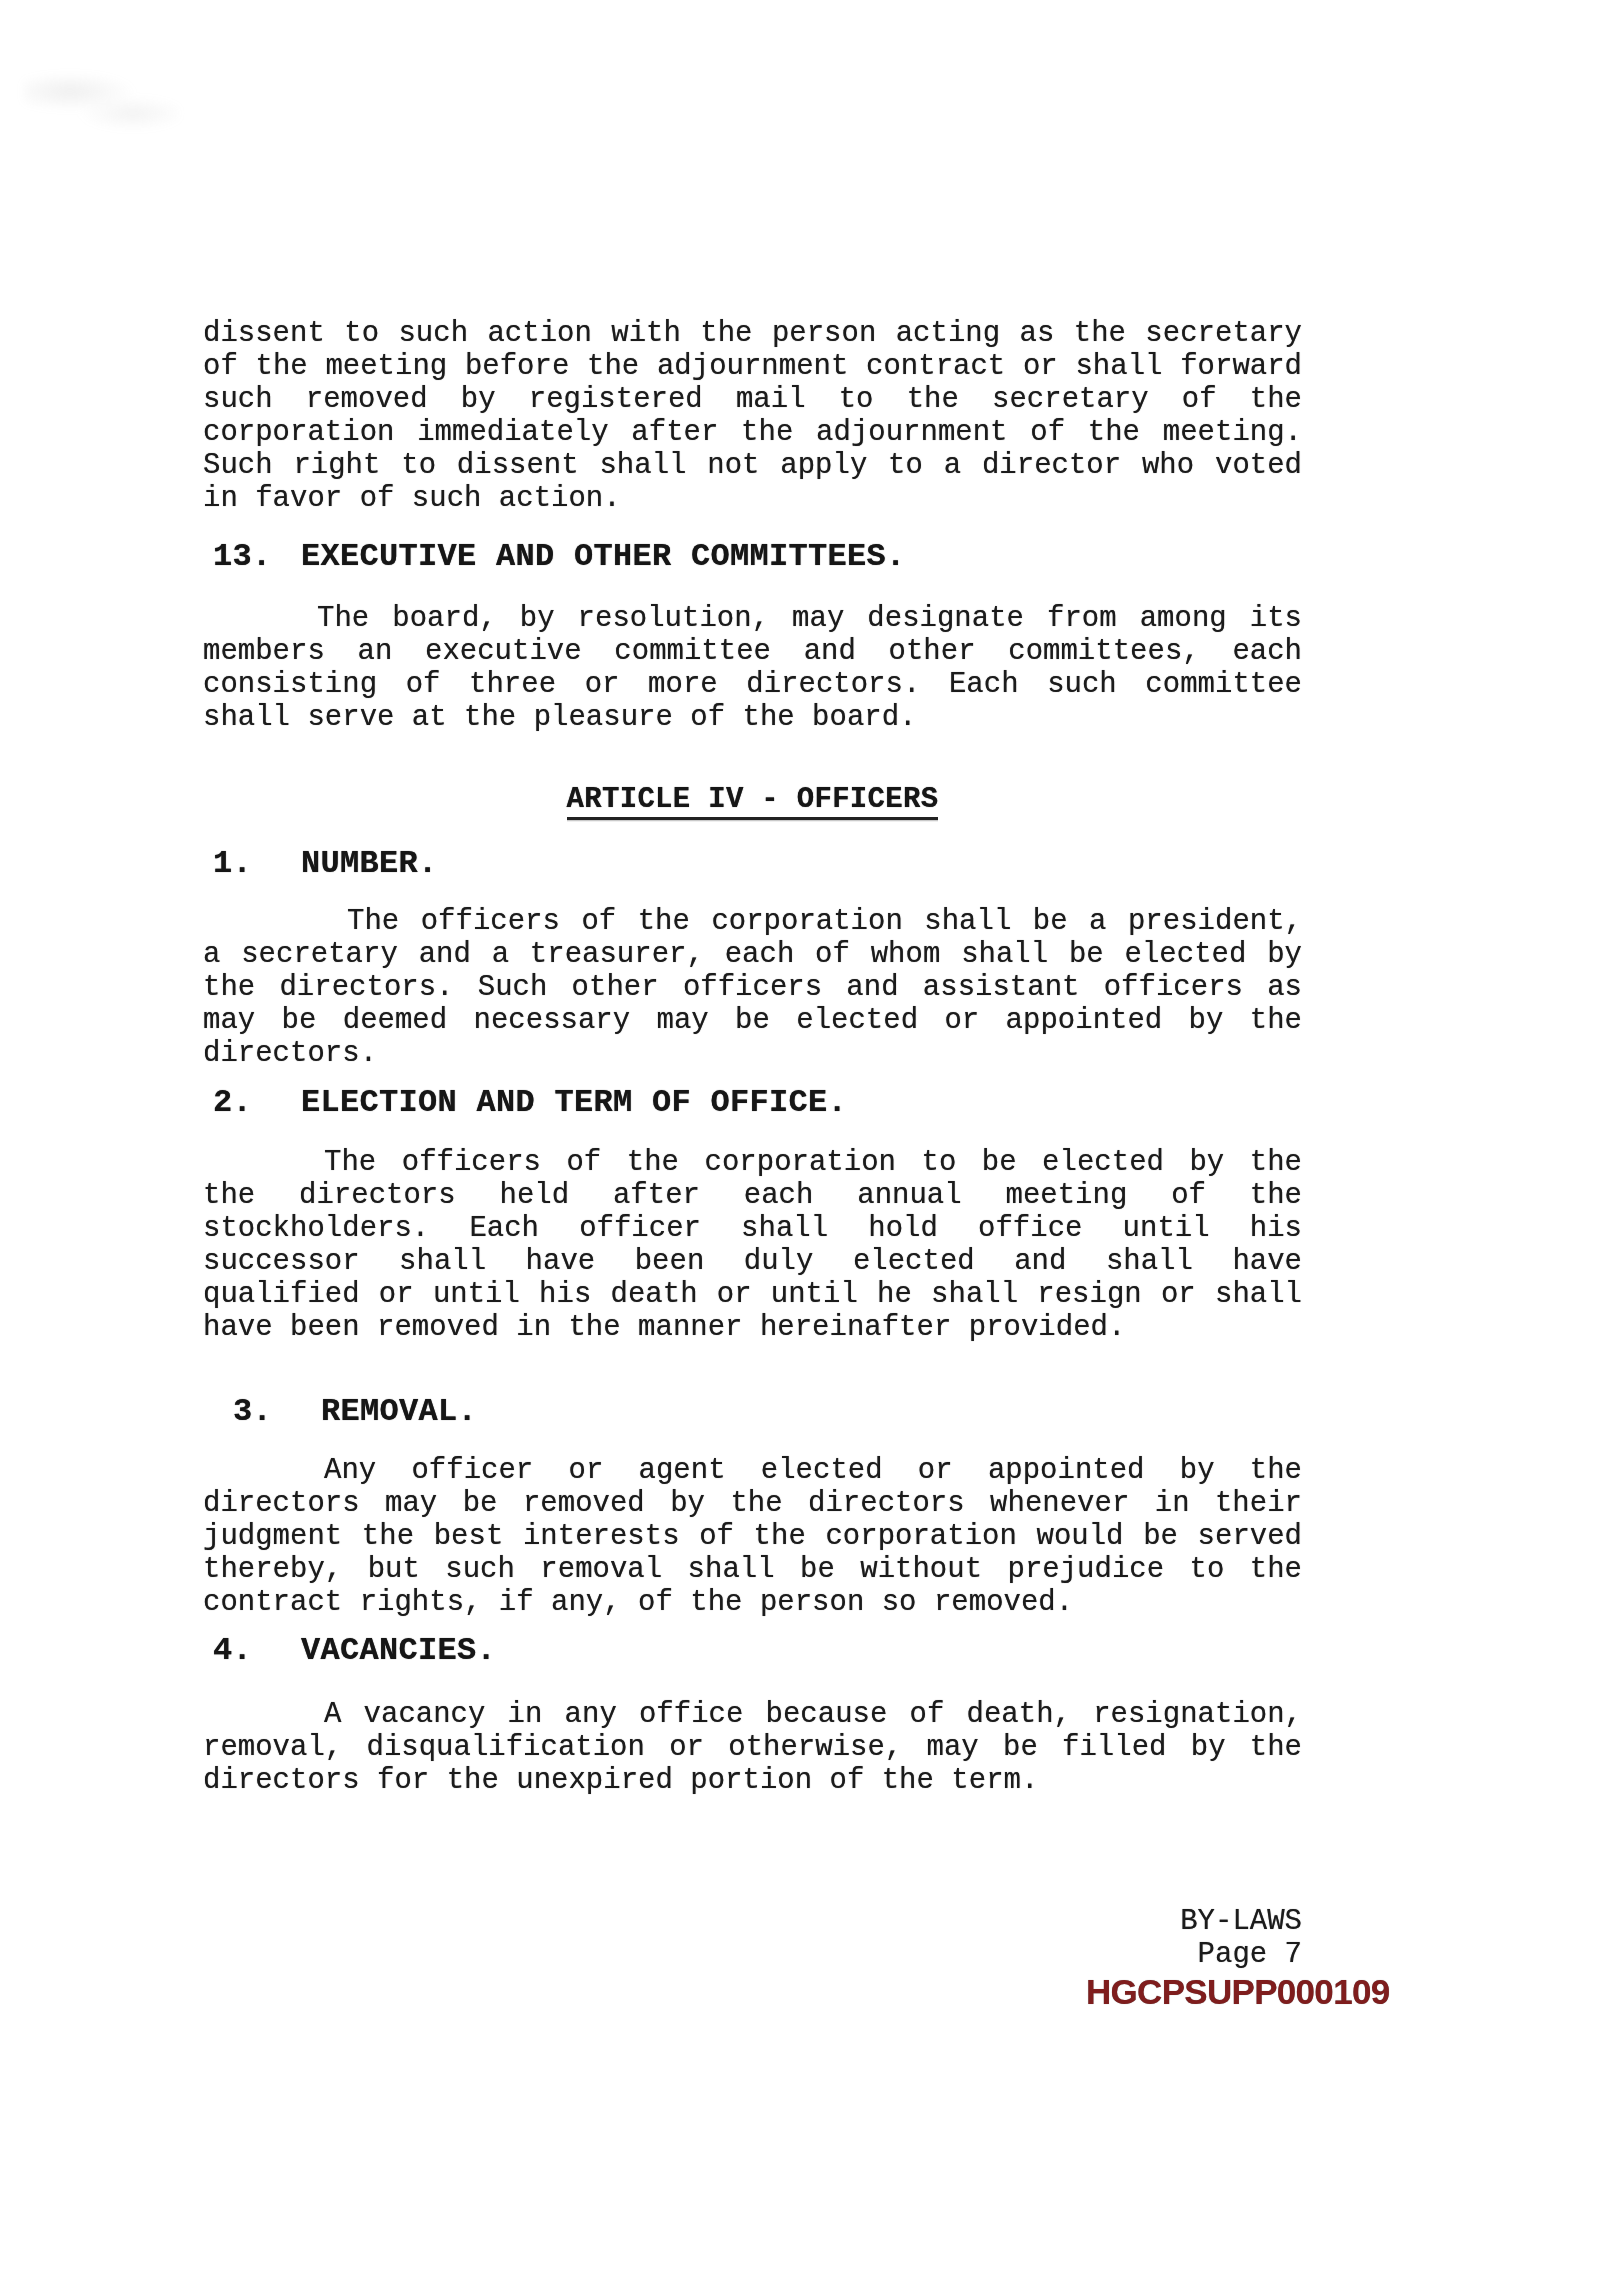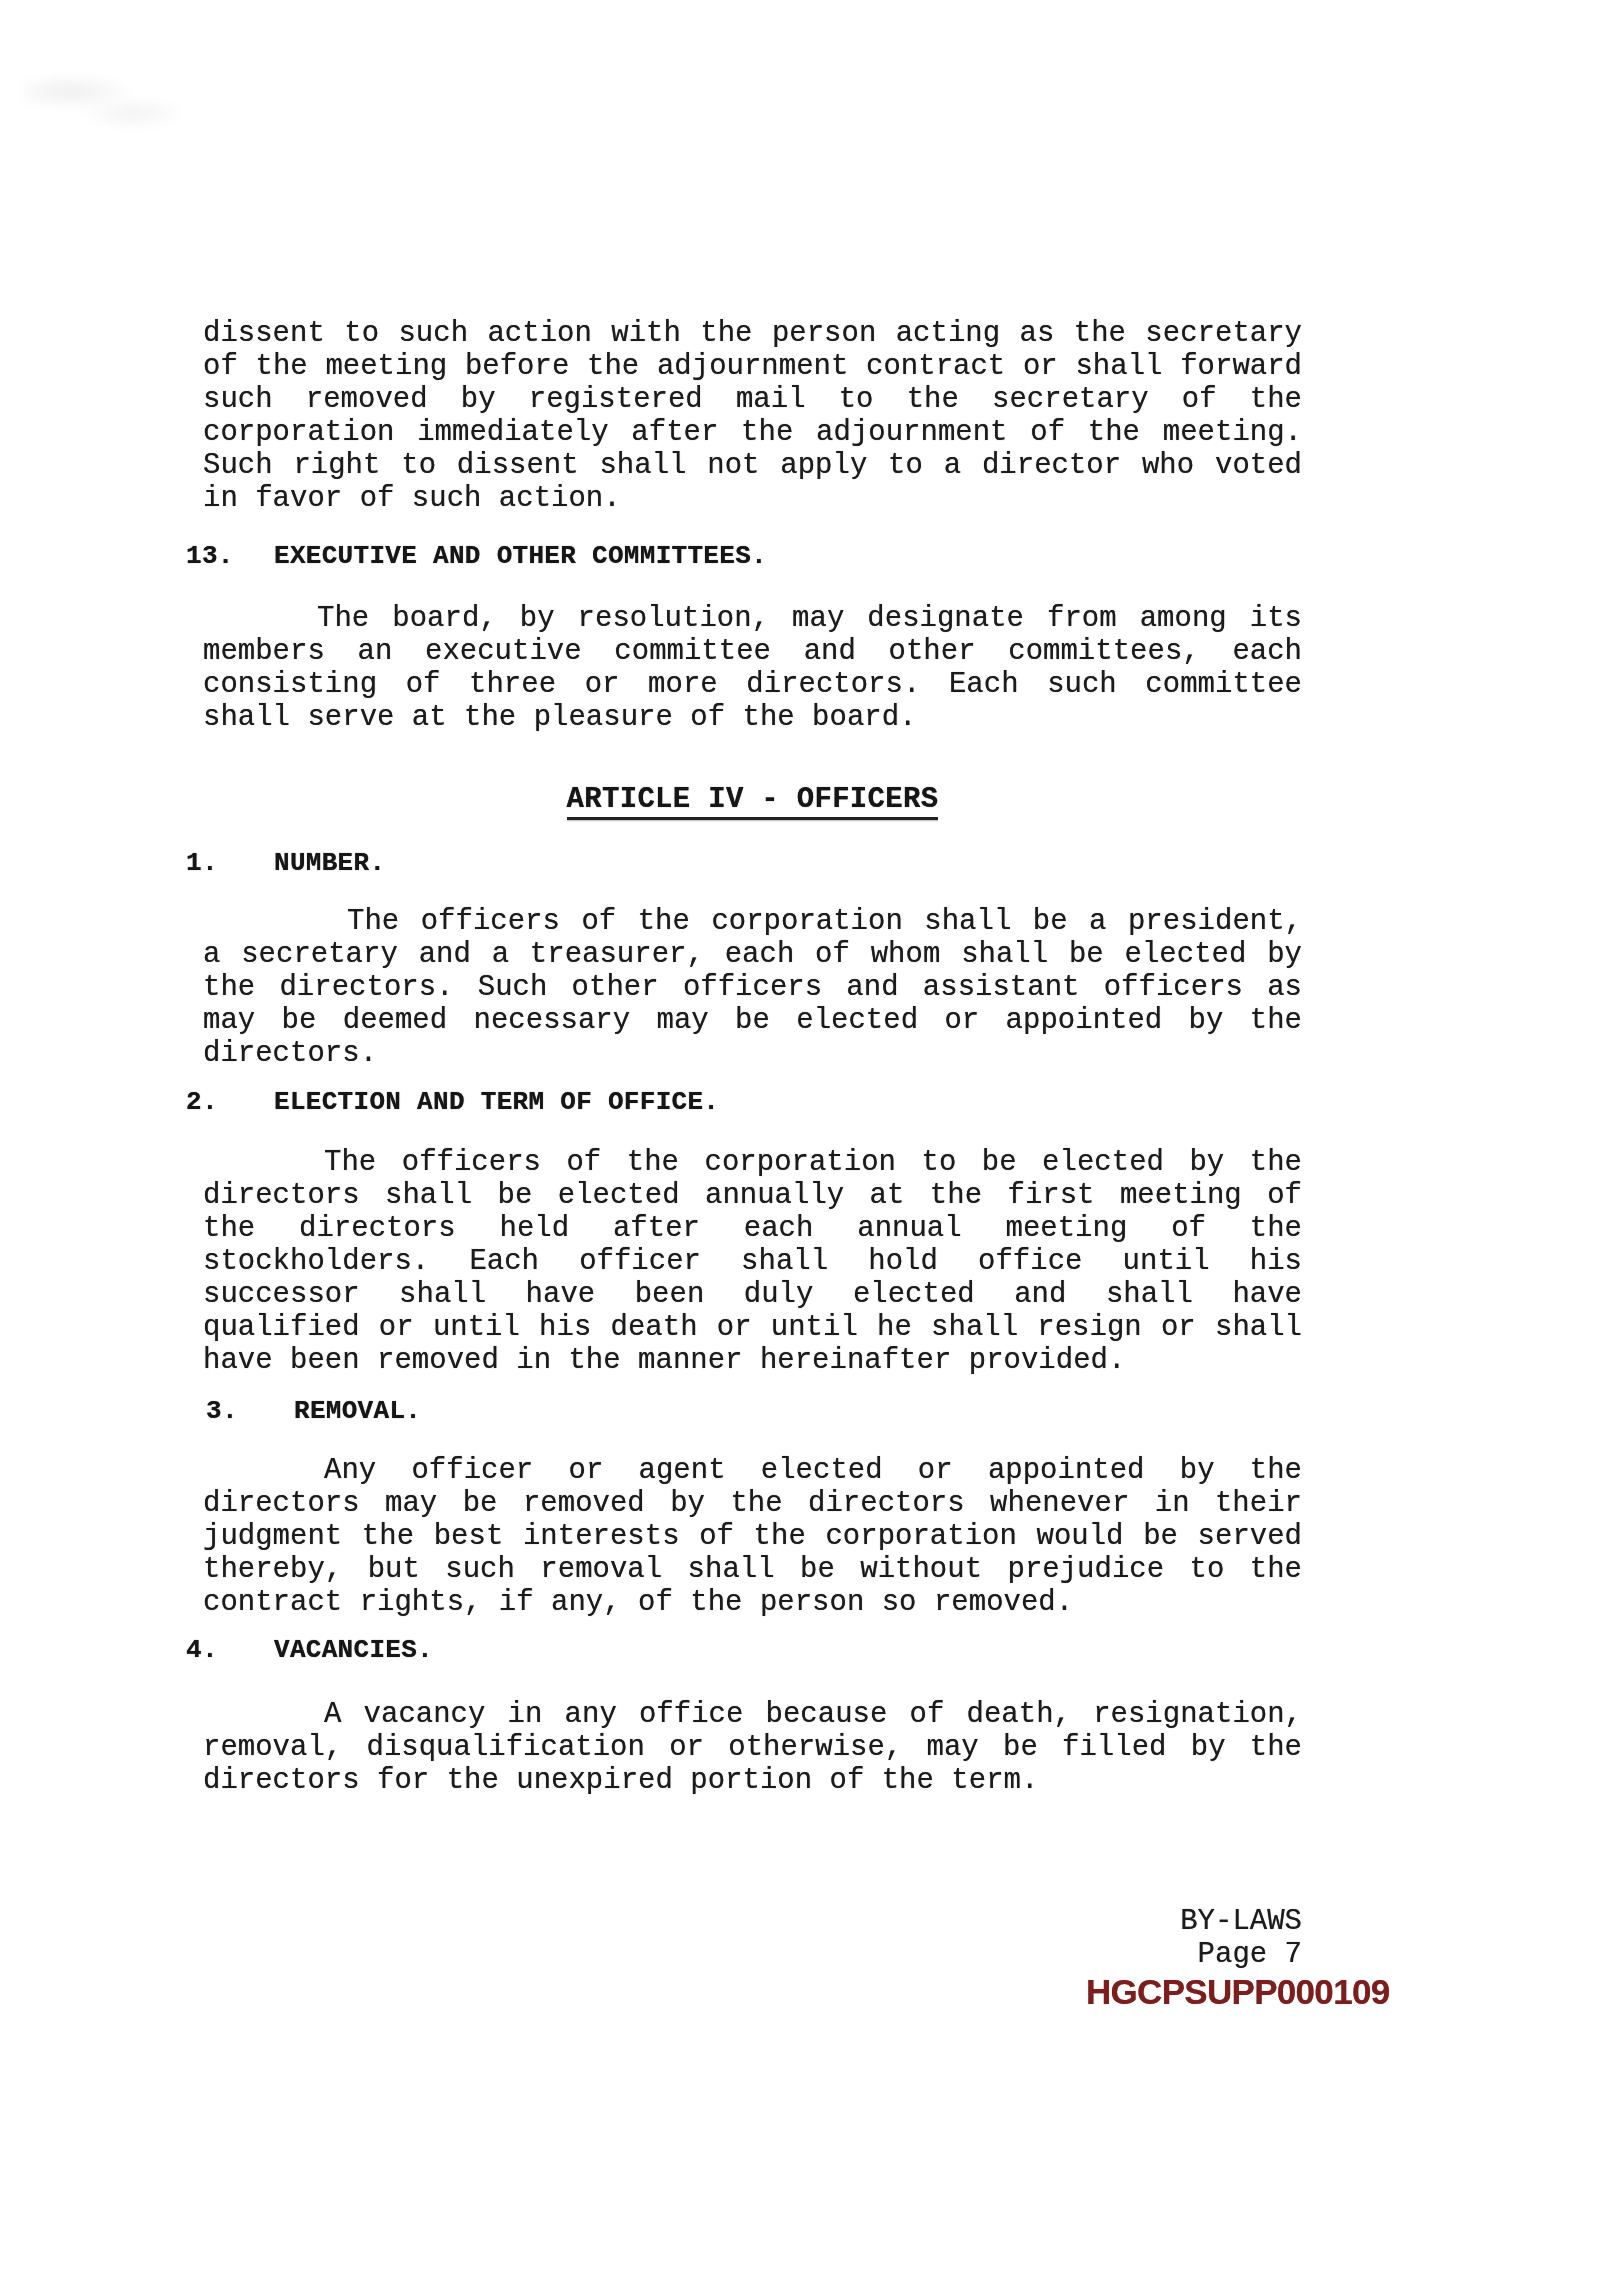--- a/index.html
+++ b/index.html
@@ -26,22 +26,22 @@
     position: absolute; left: 203px; width: 1099px;
     font-size: 29px; line-height: 33px;
     text-shadow: 0 0 0.8px rgba(25,25,25,0.72);
   }
   .line { text-align: justify; text-align-last: justify; }
   .line.last { text-align-last: left; }
   .i175 { padding-left: 114px; }
   .i185 { padding-left: 121px; }
   .i220 { padding-left: 144px; }
   .heading {
-    position: absolute; left: 186px; width: 1099px;
-    font-size: 26px; line-height: 33px; font-weight: bold;
+    position: absolute; left: 213px; width: 1099px;
+    font-size: 32px; line-height: 33px; font-weight: bold;
     letter-spacing: 0.3px; color: #161616;
     text-shadow: 0 0 0.9px rgba(15,15,15,0.8);
   }
   .hnum { display: inline-block; width: 88px; }
   .article-heading {
     position: absolute; left: 203px; width: 1099px;
     text-align: center; font-size: 29px; line-height: 33px;
     font-weight: bold; letter-spacing: 0.3px; color: #161616;
     text-shadow: 0 0 0.9px rgba(15,15,15,0.8);
   }
@@ -115,21 +115,20 @@
     <div class="line">the directors.  Such other officers and assistant officers as</div>
     <div class="line">may be deemed necessary may be elected or appointed by the</div>
     <div class="line last">directors.</div>
   </div>
 
   <div class="heading h2s">
     <span class="hnum">2.</span><span class="hlabel">ELECTION AND TERM OF OFFICE.</span>
   </div>
   <div class="body-text p3">
     <div class="line i185">The officers of the corporation to be elected by the</div>
-    <div class="line">directors shall be elected annually at the first meeting of</div>
     <div class="line">the directors held after each annual meeting of the</div>
     <div class="line">stockholders.  Each officer shall hold office until his</div>
     <div class="line">successor shall have been duly elected and shall have</div>
     <div class="line">qualified or until his death or until he shall resign or shall</div>
     <div class="line last">have been removed in the manner hereinafter provided.</div>
   </div>
 
   <div class="heading h3s">
     <span class="hnum">3.</span><span class="hlabel">REMOVAL.</span>
   </div>

